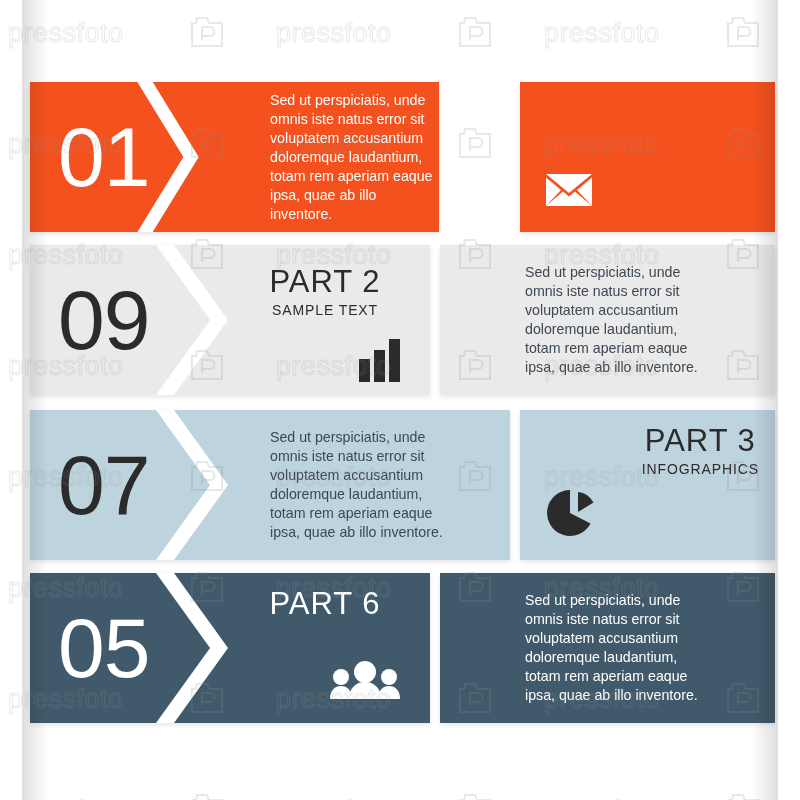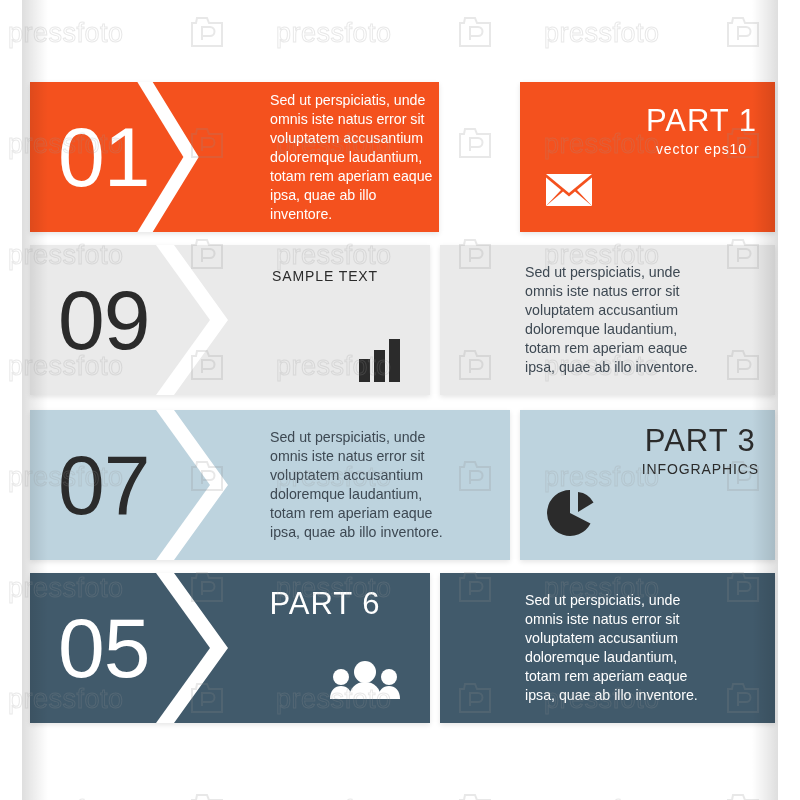--- a/index.html
+++ b/index.html
@@ -175,44 +175,41 @@
       <div class="num t-white">01</div>
       <div class="para t-white" style="left:240px; top:50%; transform:translateY(-50%);">Sed ut perspiciatis, unde
 omnis iste natus error sit
 voluptatem accusantium
 doloremque laudantium,
 totam rem aperiam eaque
 ipsa, quae ab illo inventore.</div>
     </div>
 
     <div class="panel panel-side c-orange-bg shadow-soft" style="width:255px;">
-      <div class="titleblock" style="right:18px; top:22px;">
-        <div class="title-main t-white">PART 1</div>
-        <div class="title-sub t-white">vector eps10</div>
-      </div>
       <div class="icon-holder" style="left:26px; top:92px;">
         <svg width="46" height="32" viewBox="0 0 46 32">
           <path d="M0,0 L46,0 L23,19 Z" fill="#FFFFFF"></path>
           <path d="M0,3.5 L0,32 L15,16 Z" fill="#FFFFFF"></path>
           <path d="M46,3.5 L46,32 L31,16 Z" fill="#FFFFFF"></path>
           <path d="M0,32 L17,17.5 L23,22.5 L29,17.5 L46,32 Z" fill="#FFFFFF"></path>
         </svg>
       </div>
     </div>
   </div>
 
   <div class="row row-2">
 
     <div class="panel panel-arrow shadow-soft" style="width:400px;">
       <svg class="arrow-svg" viewBox="0 0 400 150" preserveAspectRatio="none">
         <path d="M0,0 L126,0 L180,75 L126,150 L0,150 Z" fill="#EAEAEA"></path>
         <path d="M144,0 L400,0 L400,150 L144,150 L198,75 Z" fill="#EAEAEA"></path>
       </svg>
       <div class="num t-dark">09</div>
       <div class="titleblock" style="left:200px; top:20px; width:190px;">
+        <div class="title-main t-dark">PART 2</div>
         <div class="title-sub t-dark">SAMPLE TEXT</div>
       </div>
       <div class="icon-holder" style="left:329px; top:94px;">
         <svg width="42" height="43" viewBox="0 0 42 43">
           <rect x="0" y="20" width="11" height="23" fill="#2B2B2B"></rect>
           <rect x="15" y="11" width="11" height="32" fill="#2B2B2B"></rect>
           <rect x="30" y="0" width="11" height="43" fill="#2B2B2B"></rect>
         </svg>
       </div>
     </div>

